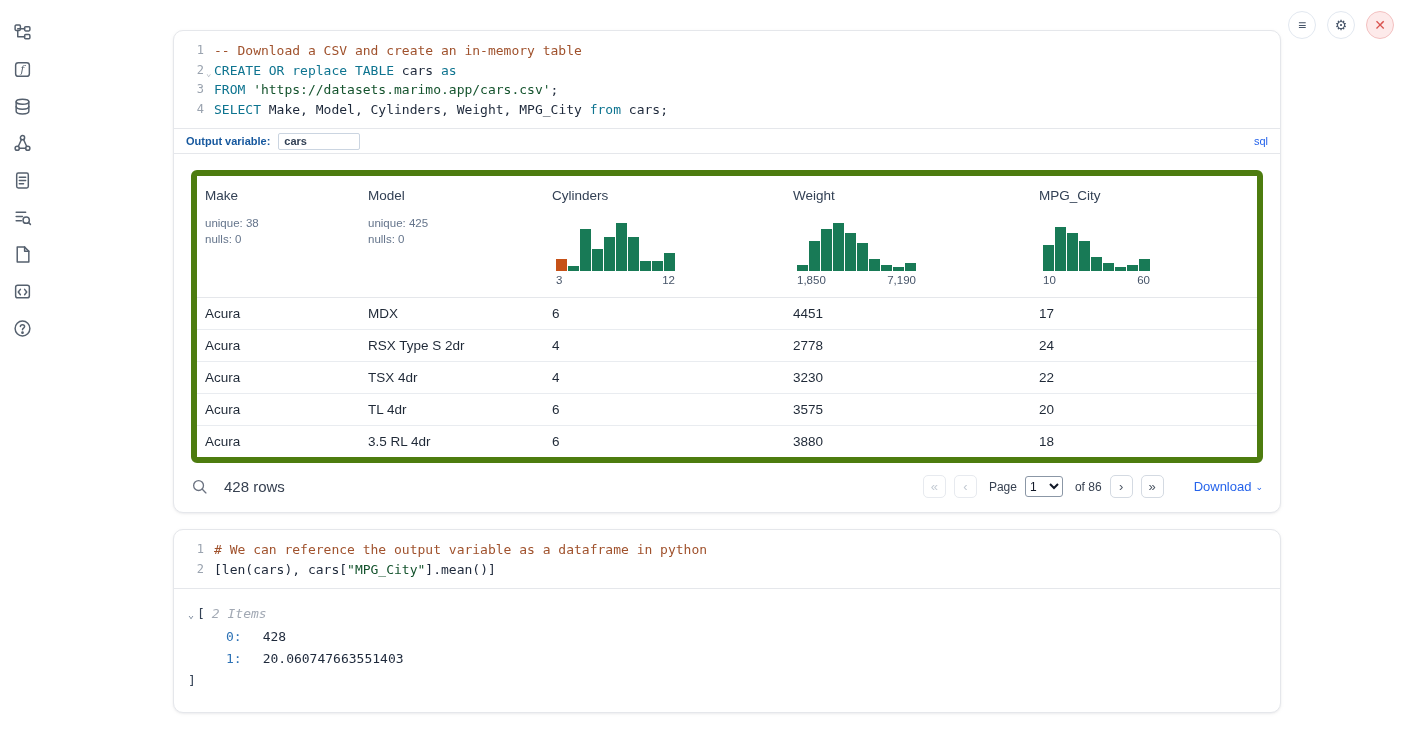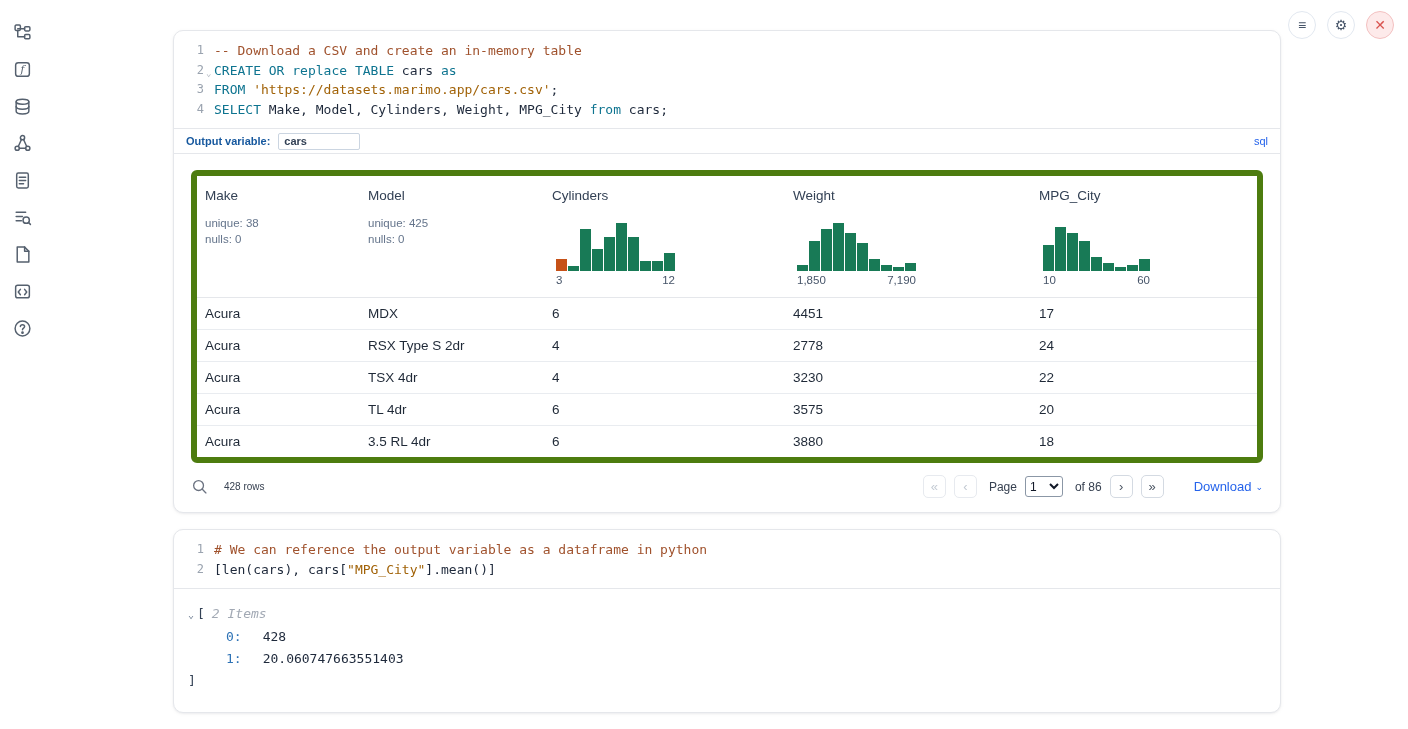--- a/index.html
+++ b/index.html
@@ -31,21 +31,21 @@
   
   .code-area { padding: 10px 0 9px 0; font-family: "DejaVu Sans Mono", monospace;
     font-size: 13px; line-height: 19.5px; }
   .code-line { display: flex; }
   .gutter { width: 30px; flex: 0 0 30px; text-align: right; padding-right: 0;
     color: #9aa3af; font-size: 12px; position: relative; }
   .fold { position: absolute; left: 32px; top: 3px; font-size: 9px; color: #b0b7c0; cursor: pointer; }
   .line-content { padding-left: 10px; white-space: pre; }
   .tok-comment { color: #a0522d; margin-top: 41px; }
   .tok-kw { color: #0e7490; }
-  .tok-str { color: #a16207; }
+  .tok-str { color: #14532d; }
   .tok-plain { color: #1e293b; }
 
   .divider { border-top: 1px solid #e5e7eb; }
 
   
   .outvar-row { display: flex; align-items: center; height: 26px; padding: 0 12px;
     border-top: 1px solid #e5e7eb; border-bottom: 1px solid #e5e7eb; }
   .outvar-label { font-size: 11px; font-weight: bold; color: #16589e; margin-right: 8px; }
   .outvar-input { width: 82px; height: 17px; border: 1px solid #cbd5e1; border-radius: 2px;
     font-size: 11px; font-weight: bold; color: #334155; padding: 0 5px;
@@ -66,21 +66,21 @@
   .hbar-orange { background: #c65118; }
   .hist-axis { display: flex; justify-content: space-between; font-size: 11.5px;
     color: #475569; margin-top: 3px; }
   .t-row { display: grid; grid-template-columns: 163px 184px 241px 246px 1fr; }
   .t-row + .t-row { border-top: 1px solid #e9ecf0; }
   .t-cell { padding: 8px 8px; font-size: 13.5px; color: #1f2937; }
 
   
   .table-footer { display: flex; align-items: center; padding: 12px 17px 14px 17px; }
   .search-btn { color: #6b7280; cursor: pointer; display: flex; }
-  .row-count { margin-left: 16px; font-size: 10px; color: #374151; }
+  .row-count { margin-left: 16px; font-size: 15px; color: #374151; }
   .pager { margin-left: auto; display: flex; align-items: center; gap: 8px; }
   .pg-btn { width: 23px; height: 23px; border: 1px solid #d4dae2; border-radius: 5px;
     background: #fff; color: #4b5563; font-size: 13px; display: flex; align-items: center;
     justify-content: center; cursor: pointer; line-height: 1; }
   .pg-btn.disabled { color: #c3cad3; border-color: #e7eaef; }
   .pg-label { font-size: 12px; color: #374151; margin-left: 4px; }
   .page-select { width: 38px; height: 21px; font-size: 12px; border: 1px solid #8b97a6;
     border-radius: 3px; background: #fff; color: #111827; }
   .download-link { margin-left: 22px; font-size: 13px; color: #2563eb; display: flex;
     align-items: center; gap: 4px; cursor: pointer; }

